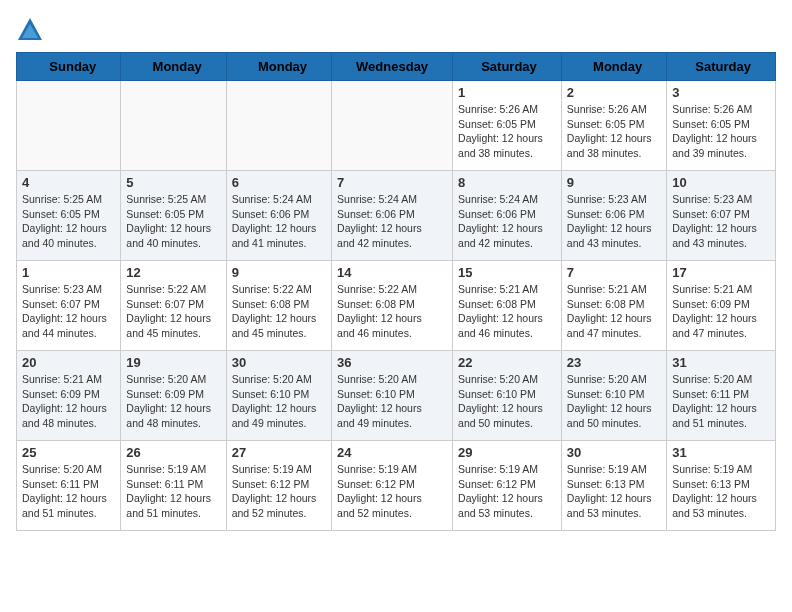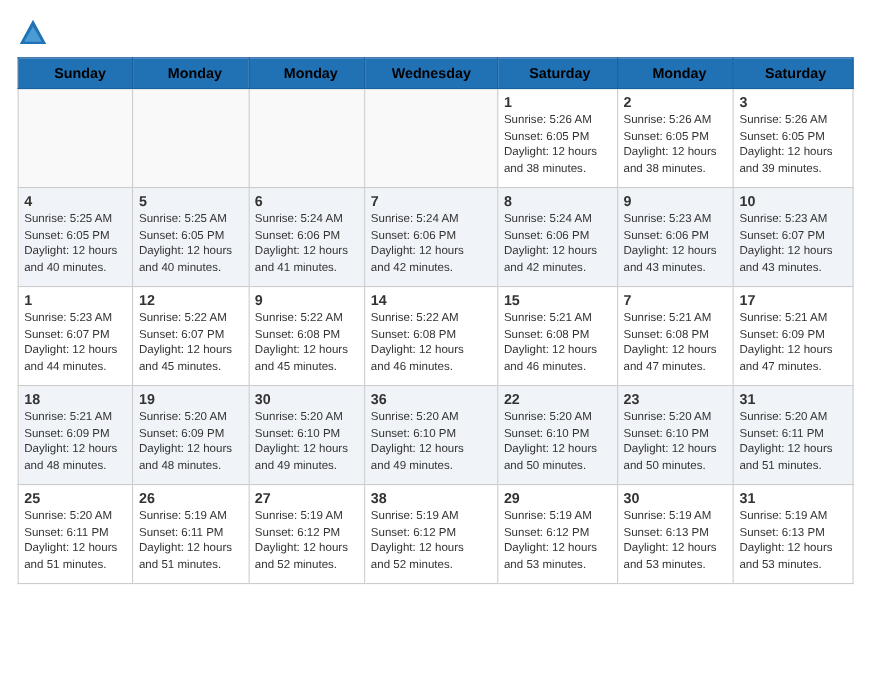--- a/index.html
+++ b/index.html
@@ -250,21 +250,21 @@
         <td>
           <div class="day-num">17</div>
           <div class="day-info" style="white-space: pre-line;">Sunrise: 5:21 AM
 Sunset: 6:09 PM
 Daylight: 12 hours
 and 47 minutes.</div>
         </td>
       </tr>
       <tr class="row-shaded">
         <td>
-          <div class="day-num">18</div>
+          <div class="day-num">20</div>
           <div class="day-info" style="white-space: pre-line;">Sunrise: 5:21 AM
 Sunset: 6:09 PM
 Daylight: 12 hours
 and 48 minutes.</div>
         </td>
         <td>
           <div class="day-num">19</div>
           <div class="day-info" style="white-space: pre-line;">Sunrise: 5:20 AM
 Sunset: 6:09 PM
 Daylight: 12 hours
@@ -322,21 +322,21 @@
 and 51 minutes.</div>
         </td>
         <td>
           <div class="day-num">27</div>
           <div class="day-info" style="white-space: pre-line;">Sunrise: 5:19 AM
 Sunset: 6:12 PM
 Daylight: 12 hours
 and 52 minutes.</div>
         </td>
         <td>
-          <div class="day-num">38</div>
+          <div class="day-num">24</div>
           <div class="day-info" style="white-space: pre-line;">Sunrise: 5:19 AM
 Sunset: 6:12 PM
 Daylight: 12 hours
 and 52 minutes.</div>
         </td>
         <td>
           <div class="day-num">29</div>
           <div class="day-info" style="white-space: pre-line;">Sunrise: 5:19 AM
 Sunset: 6:12 PM
 Daylight: 12 hours

